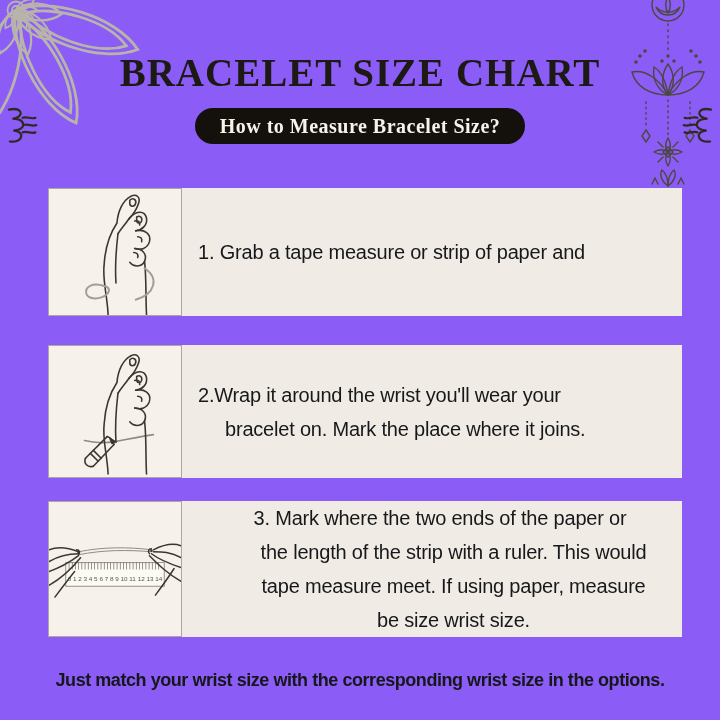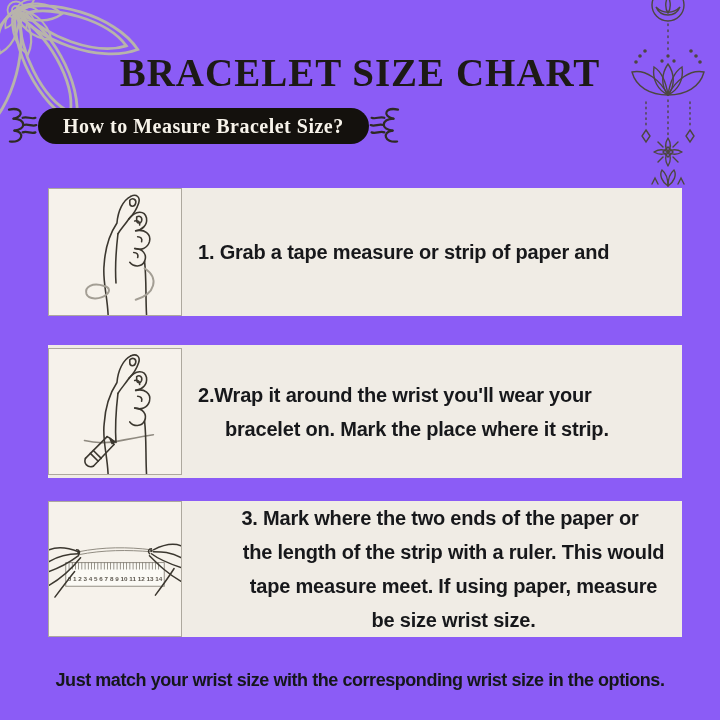--- a/index.html
+++ b/index.html
@@ -12,35 +12,35 @@
   .corner-mandala{position:absolute;top:0;left:0;pointer-events:none;}
   .hanging-lotus{position:absolute;top:0;left:606px;pointer-events:none;}
   
   .title{
     position:absolute;top:50px;left:0;right:0;margin:0;text-align:center;
     font-family:"Liberation Serif",serif;font-weight:700;font-size:39px;line-height:46px;
     letter-spacing:1px;color:#1d1a16;
   }
   .badge-row{
     position:absolute;top:106px;left:0;right:0;height:40px;
-    display:flex;justify-content:flex-start;align-items:center;gap:0;
+    display:flex;justify-content:space-between;align-items:center;gap:0;
   }
   .badge{
     background:#14110d;color:#f7f3ea;height:36px;line-height:37px;
     padding:0 25px;border-radius:18px;
     font-family:"Liberation Serif",serif;font-weight:700;font-size:20px;letter-spacing:.5px;
     white-space:nowrap;
   }
   .flourish{flex:0 0 auto;}
   .flourish.right{transform:scaleX(-1);}
   
   .steps{position:absolute;top:188px;left:48px;width:634px;}
-  .step-row{display:flex;background:#f0ece5;font-weight:bold;}
+  .step-row{display:flex;background:#f0ece5;}
   .step-row.r1{height:128px;margin-bottom:29px;}
-  .step-row.r2{height:133px;margin-bottom:23px;align-items:center;}
+  .step-row.r2{height:133px;margin-bottom:23px;}
   .step-row.r3{height:136px;text-align:center;}
   .illus-box{
     flex:0 0 134px;width:134px;box-sizing:border-box;
     background:#f6f2eb;border:1px solid #ada89e;
   }
   .illus-box svg{display:block;width:100%;height:100%;}
   .step-text{
     flex:1;display:flex;flex-direction:column;justify-content:center;
     padding-left:16px;font-size:20px;line-height:34px;letter-spacing:-0.2px;color:#17181b;
   }
@@ -208,21 +208,21 @@
             <path d="M59,89 C62,90 65,93 66,97"></path>
             <path d="M37,111 C35,116 39,121 45,119"></path>
             <path d="M42,106 L50,114"></path>
             <path d="M45,103 L53,111"></path>
             <path d="M62,91 L67,94 L64,96 Z" fill="#3b372f"></path>
           </g>
         </svg>
       </div>
       <div class="step-text">
         <span class="ln">2.Wrap it around the wrist you'll wear your</span>
-        <span class="ln cont">bracelet on. Mark the place where it strip.</span>
+        <span class="ln cont">bracelet on. Mark the place where it joins.</span>
       </div>
     </div>
 
     <div class="step-row r3">
       <div class="illus-box">
         <svg viewBox="0 0 134 127">
           <rect x="17" y="57" width="100" height="24" fill="#fbfaf5" stroke="#938e84" stroke-width="1"></rect>
           <path d="M20,60.5 H114" stroke="#6b665c" stroke-width="7" stroke-dasharray="0.7,2.55" fill="none"></path>
           <text x="67" y="76" font-size="6.2" text-anchor="middle" textLength="96" lengthAdjust="spacingAndGlyphs" fill="#5c574e" font-family="Liberation Sans, sans-serif">0 1 2 3 4 5 6 7 8 9 10 11 12 13 14</text>
           <g stroke="#8f8a80" stroke-width="1" fill="none" stroke-linecap="round">

